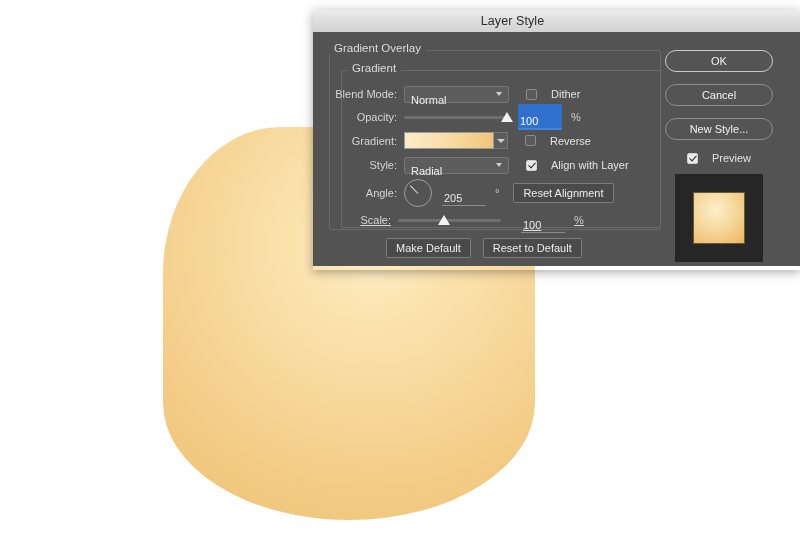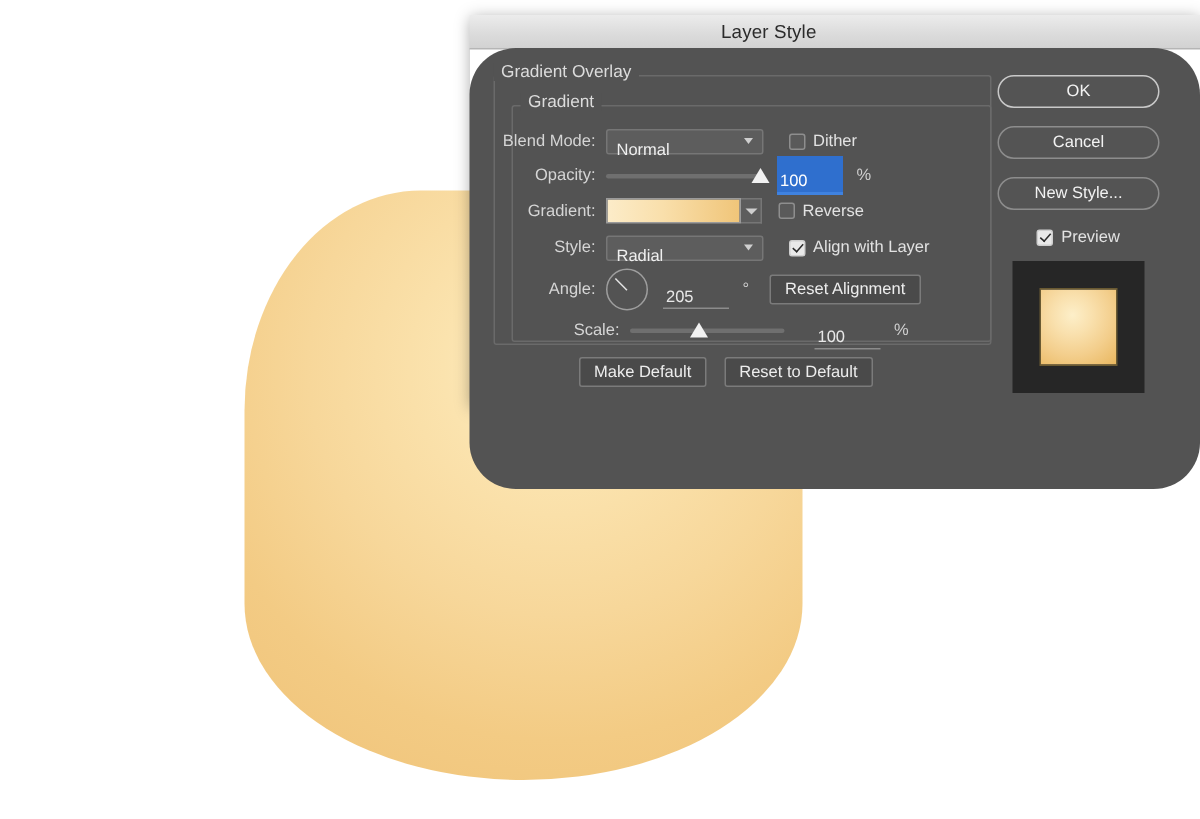--- a/index.html
+++ b/index.html
@@ -62,23 +62,22 @@
     
     position: absolute;
     left: 0; right: 0;
     text-align: center;
     padding-right: 88px;
   }
   .dialog-body {
     position: absolute;
     left: 0; top: 22px;
     width: 487px;
-    height: 294px;
+    height: 234px;
     background: #535353;
-    border-radius: 31px;
   }
 
   
   .group-outer {
     position: absolute;
     left: 16px;
     top: 18px;
     width: 330px;
     height: 178px;
     border: 1px solid #6a6a6a;
@@ -157,21 +156,21 @@
     left: 0; top: 0;
     border-left: 3.5px solid transparent;
     border-right: 3.5px solid transparent;
     border-top: 4px solid #cfcfcf;
   }
 
   
   .check {
     display: flex;
     align-items: center;
-    gap: 5px;
+    gap: 14px;
     font-size: 11px;
     color: #e2e2e2;
   }
   .check .box {
     width: 11px; height: 11px;
     border: 1px solid #8e8e8e;
     border-radius: 2px;
     background: #5a5a5a;
     position: relative;
     box-sizing: border-box;
@@ -378,21 +377,21 @@
       <span class="numfield selected" style="margin-left:11px;">100</span>
       <span class="unit">%</span>
     </div>
 
     <div class="row" style="left:12px; top:99px; height:19px;">
       <span class="row-label">Gradient:</span>
       <div style="display:flex;">
         <div class="grad-swatch"></div>
         <div class="grad-arrow"></div>
       </div>
-      <div class="check" style="margin-left:11px;">
+      <div class="check" style="margin-left:17px;">
         <span class="box"></span>
         <span>Reverse</span>
       </div>
     </div>
 
     <div class="row" style="left:12px; top:123px;align-items:center;">
       <span class="row-label">Style:</span>
       <div class="select" style="width:105px;">
         <span>Radial</span>
         <span class="chev"></span>
@@ -406,21 +405,21 @@
     <div class="row" style="left:12px; top:147px; height:28px;">
       <span class="row-label">Angle:</span>
       <div class="dial">
         <div class="needle" style="transform: rotate(-135deg);"></div>
       </div>
       <span class="numfield" style="margin-left:10px;">205</span>
       <span class="unit">°</span>
       <div class="btn" style="margin-left:14px;">Reset Alignment</div>
     </div>
 
-    <div class="row" style="left:28px; top:178px;">
+    <div class="row" style="left:6px; top:178px;text-decoration:underline;">
       <span class="row-label">Scale:</span>
       <div class="slider" style="width:103px;">
         <div class="track"></div>
         <div class="thumb" style="left:45%;"></div>
       </div>
       <span class="numfield" style="margin-left:20px;">100</span>
       <span class="unit">%</span>
     </div>
 
     <div style="position:absolute; left:73px; top:206px; display:flex; gap:12px;">

